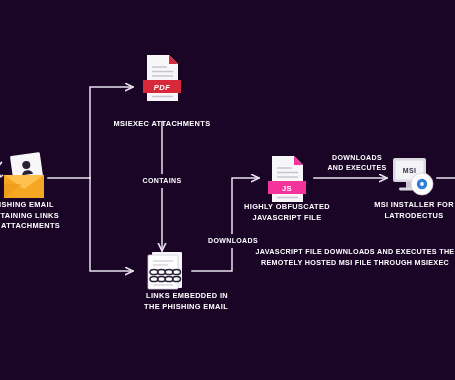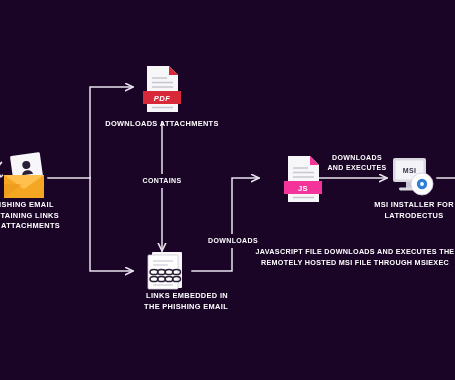--- a/index.html
+++ b/index.html
@@ -100,37 +100,37 @@
       </g>
       <path d="M12,27 L52,27 L52,50 L12,50 Z" fill="#f5a623"></path>
       <path d="M12,27 L32,41 L52,27 Z" fill="#ffc04d"></path>
       <path d="M12,50 L30,36 L12,36 Z" fill="#e8961a" opacity="0.55"></path>
     </svg>
   </div>
   <div class="caption" style="left:-34px; top:200px; width:110px;">PHISHING EMAIL
 CONTAINING LINKS
 AND ATTACHMENTS</div>
 
-  <div class="node" style="left:141px; top:64px;font-style:italic;">
+  <div class="node" style="left:141px; top:53px;font-style:italic;">
     <svg class="icon-svg" width="42" height="50" viewBox="0 0 42 50">
       <path d="M6,2 L28,2 L37,11 L37,48 L6,48 Z" fill="#f7f6f8"></path>
       <path d="M28,2 L37,11 L28,11 Z" fill="#d8293b"></path>
       <g stroke="#c9c6d2" stroke-width="1.5">
         <line x1="11" y1="14" x2="26" y2="14"></line>
         <line x1="11" y1="18.5" x2="32" y2="18.5"></line>
         <line x1="11" y1="23" x2="32" y2="23"></line>
       </g>
       <rect x="2" y="27" width="38" height="13" fill="#d8293b"></rect>
       <text x="21" y="36.6" text-anchor="middle" fill="#ffffff" font-family="Liberation Sans, sans-serif" font-size="7.6" font-weight="bold" letter-spacing="0.4">PDF</text>
       <g stroke="#c9c6d2" stroke-width="1.5">
         <line x1="11" y1="43.5" x2="32" y2="43.5"></line>
       </g>
     </svg>
   </div>
-  <div class="caption" style="left:97px; top:119px; width:130px;">DOWNLOADS ATTACHMENTS</div>
+  <div class="caption" style="left:97px; top:119px; width:130px;">MSIEXEC ATTACHMENTS</div>
 
   <div class="node" style="left:140px; top:250px;">
     <svg class="icon-svg" width="48" height="42" viewBox="0 0 48 42">
       <rect x="12" y="2" width="30" height="36" rx="1" fill="#f7f6f8"></rect>
       <rect x="8" y="5" width="30" height="34" rx="1" fill="#ffffff" stroke="#cfccd8" stroke-width="0.8"></rect>
       <g stroke="#cfccd8" stroke-width="1.3">
         <line x1="13" y1="11" x2="33" y2="11"></line>
         <line x1="13" y1="15" x2="28" y2="15"></line>
       </g>
       <g fill="none" stroke="#2a2036" stroke-width="1.5">
@@ -144,36 +144,38 @@
         <ellipse cx="36.5" cy="29" rx="4" ry="2.6"></ellipse>
       </g>
       <g stroke="#cfccd8" stroke-width="1.3">
         <line x1="13" y1="35" x2="33" y2="35"></line>
       </g>
     </svg>
   </div>
   <div class="caption" style="left:103px; top:291px; width:125px;text-align:right;">LINKS EMBEDDED IN
 THE PHISHING EMAIL</div>
 
-  <div class="node" style="left:282px; top:154px;">
+  <div class="node" style="left:266px; top:154px;">
     <svg class="icon-svg" width="42" height="50" viewBox="0 0 42 50">
       <path d="M6,2 L28,2 L37,11 L37,48 L6,48 Z" fill="#f7f6f8"></path>
       <path d="M28,2 L37,11 L28,11 Z" fill="#f4339b"></path>
       <g stroke="#c9c6d2" stroke-width="1.5">
         <line x1="11" y1="14" x2="26" y2="14"></line>
         <line x1="11" y1="18.5" x2="32" y2="18.5"></line>
         <line x1="11" y1="23" x2="32" y2="23"></line>
       </g>
       <rect x="2" y="27" width="38" height="13" fill="#f4339b"></rect>
       <text x="21" y="36.6" text-anchor="middle" fill="#ffffff" font-family="Liberation Sans, sans-serif" font-size="7.6" font-weight="bold" letter-spacing="0.4">JS</text>
       <g stroke="#c9c6d2" stroke-width="1.5">
         <line x1="11" y1="43.5" x2="32" y2="43.5"></line>
       </g>
     </svg>
   </div>
+  <div class="caption" style="left:233px; top:202px; width:108px;">HIGHLY OBFUSCATED
+JAVASCRIPT FILE</div>
 
   <div class="node" style="left:391px; top:155px;">
     <svg class="icon-svg" width="46" height="44" viewBox="0 0 46 44">
       <rect x="2" y="3" width="33" height="24" rx="2" fill="#d9d8e0"></rect>
       <rect x="4.5" y="5.5" width="28" height="19" rx="1" fill="#f4f3f7"></rect>
       <text x="18.5" y="18" text-anchor="middle" fill="#3a3348" font-family="Liberation Sans, sans-serif" font-size="7" font-weight="bold" letter-spacing="0.3">MSI</text>
       <rect x="15" y="27" width="7" height="6" fill="#c6c4d0"></rect>
       <rect x="8" y="32.5" width="21" height="3" rx="1.4" fill="#d9d8e0"></rect>
       <circle cx="31" cy="29" r="11" fill="#ffffff" stroke="#cfccd8" stroke-width="0.8"></circle>
       <circle cx="31" cy="29" r="5.2" fill="#2f7fd6"></circle>

